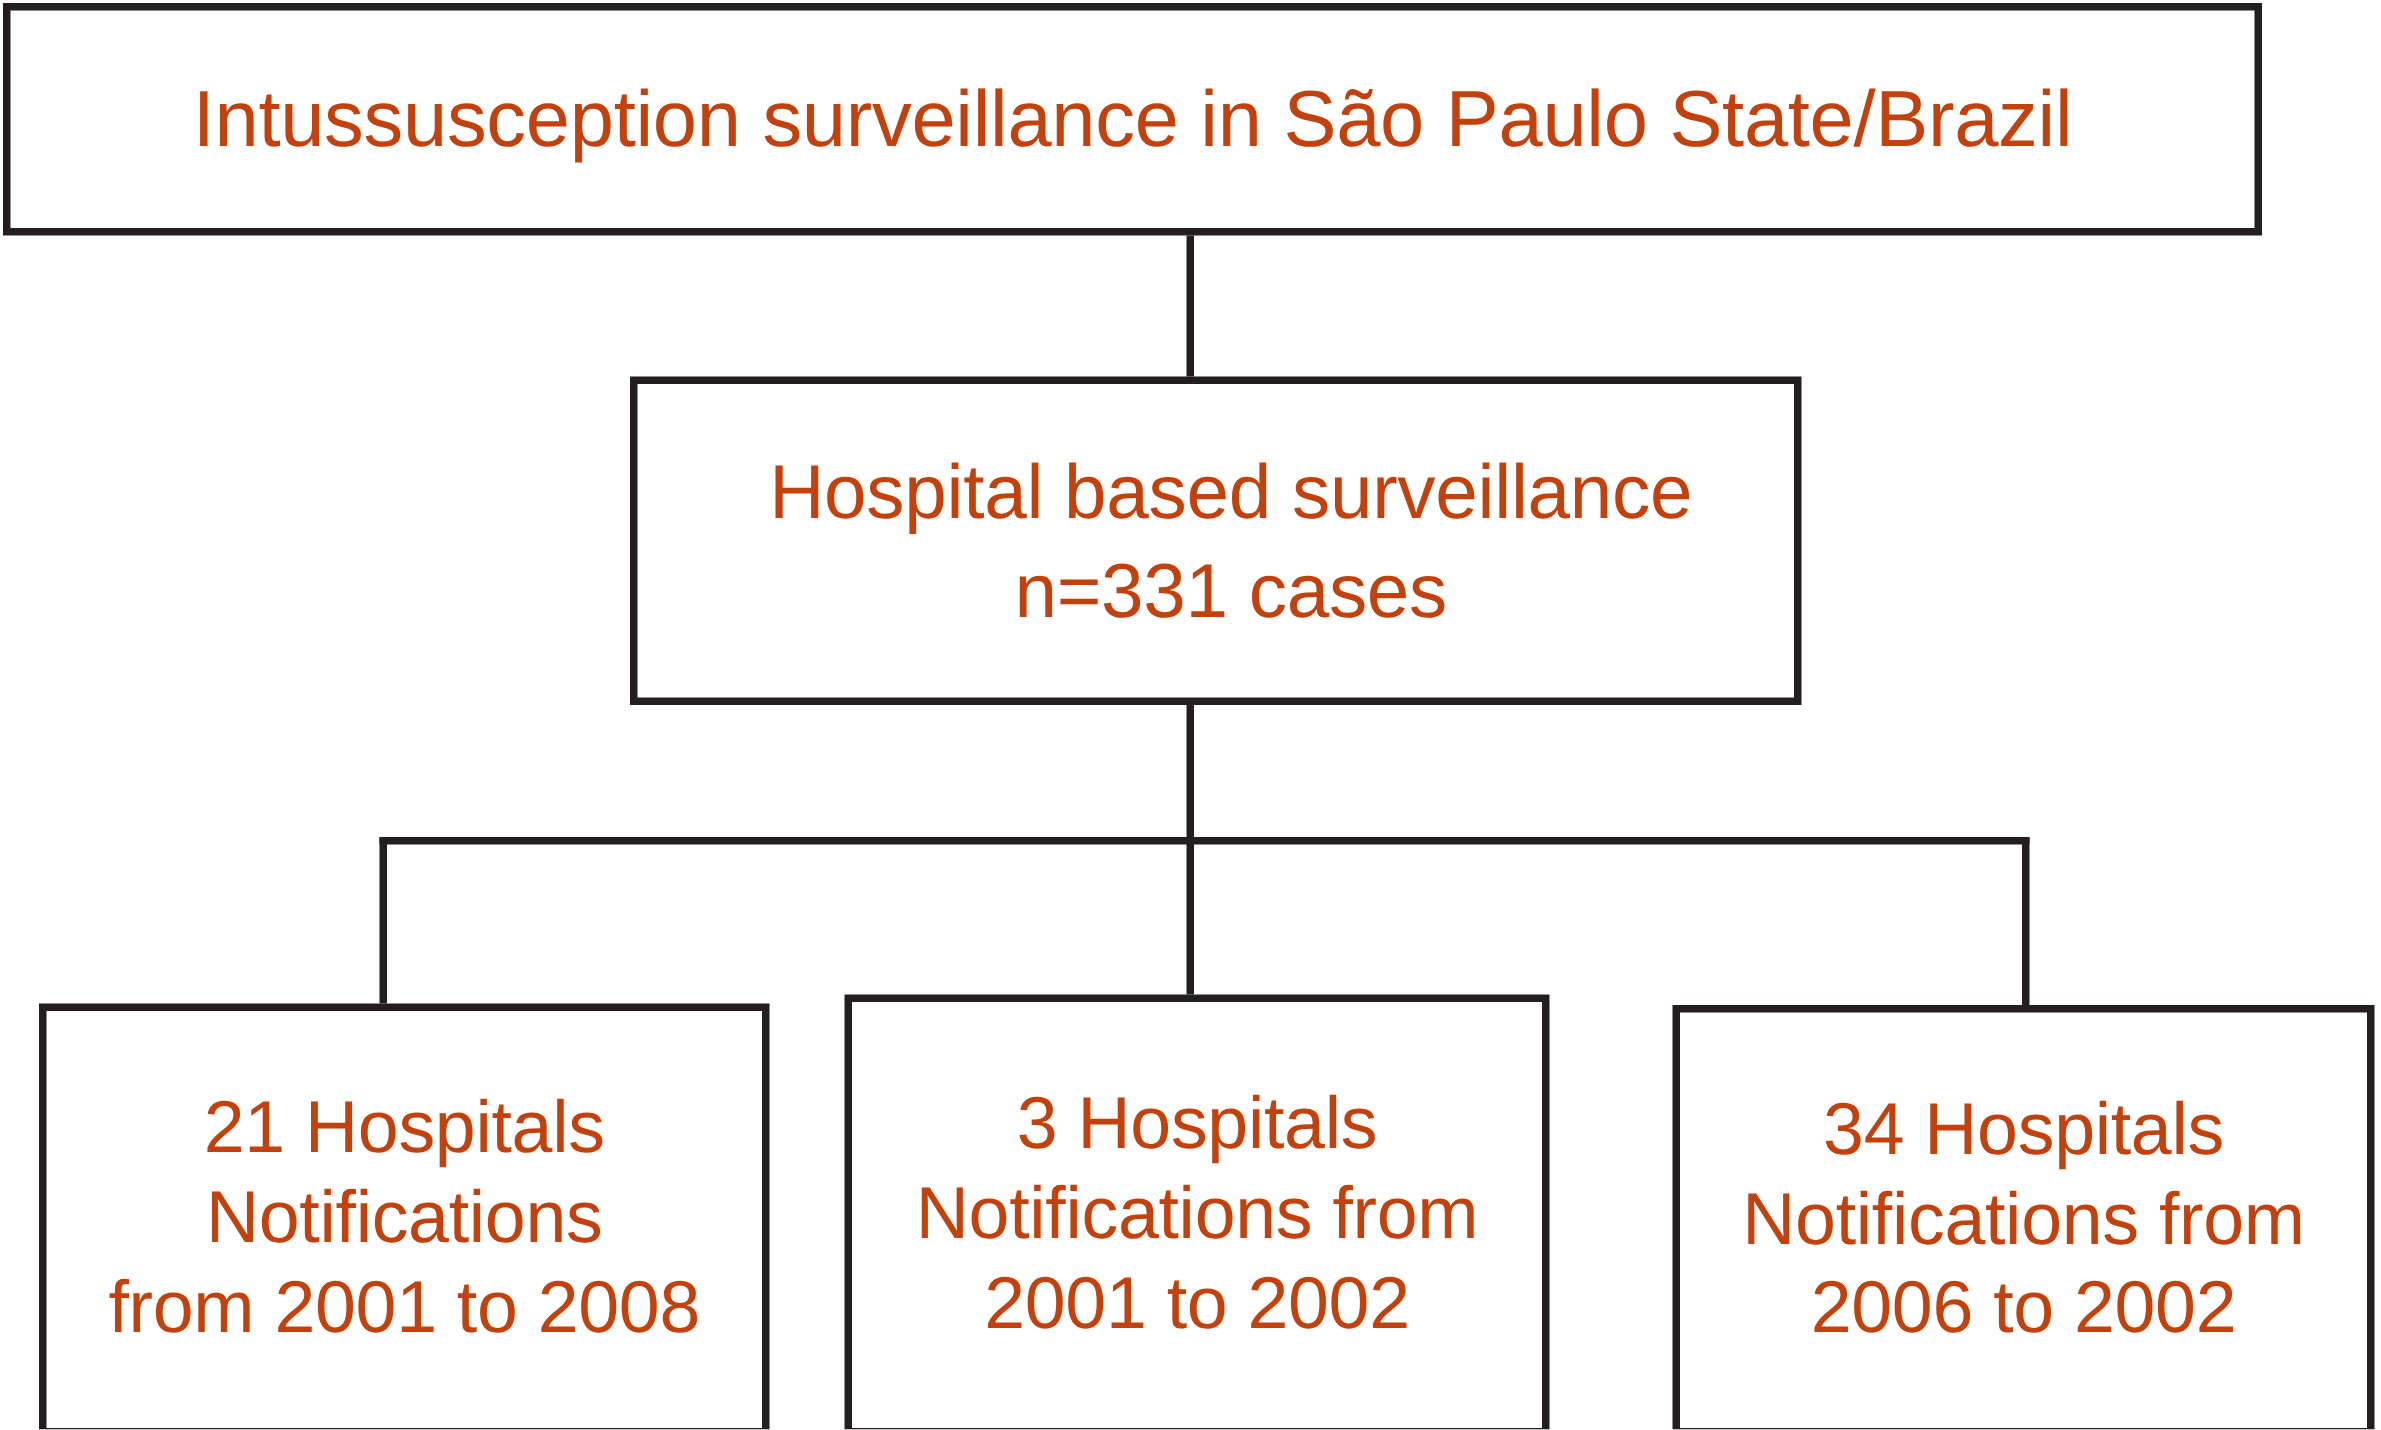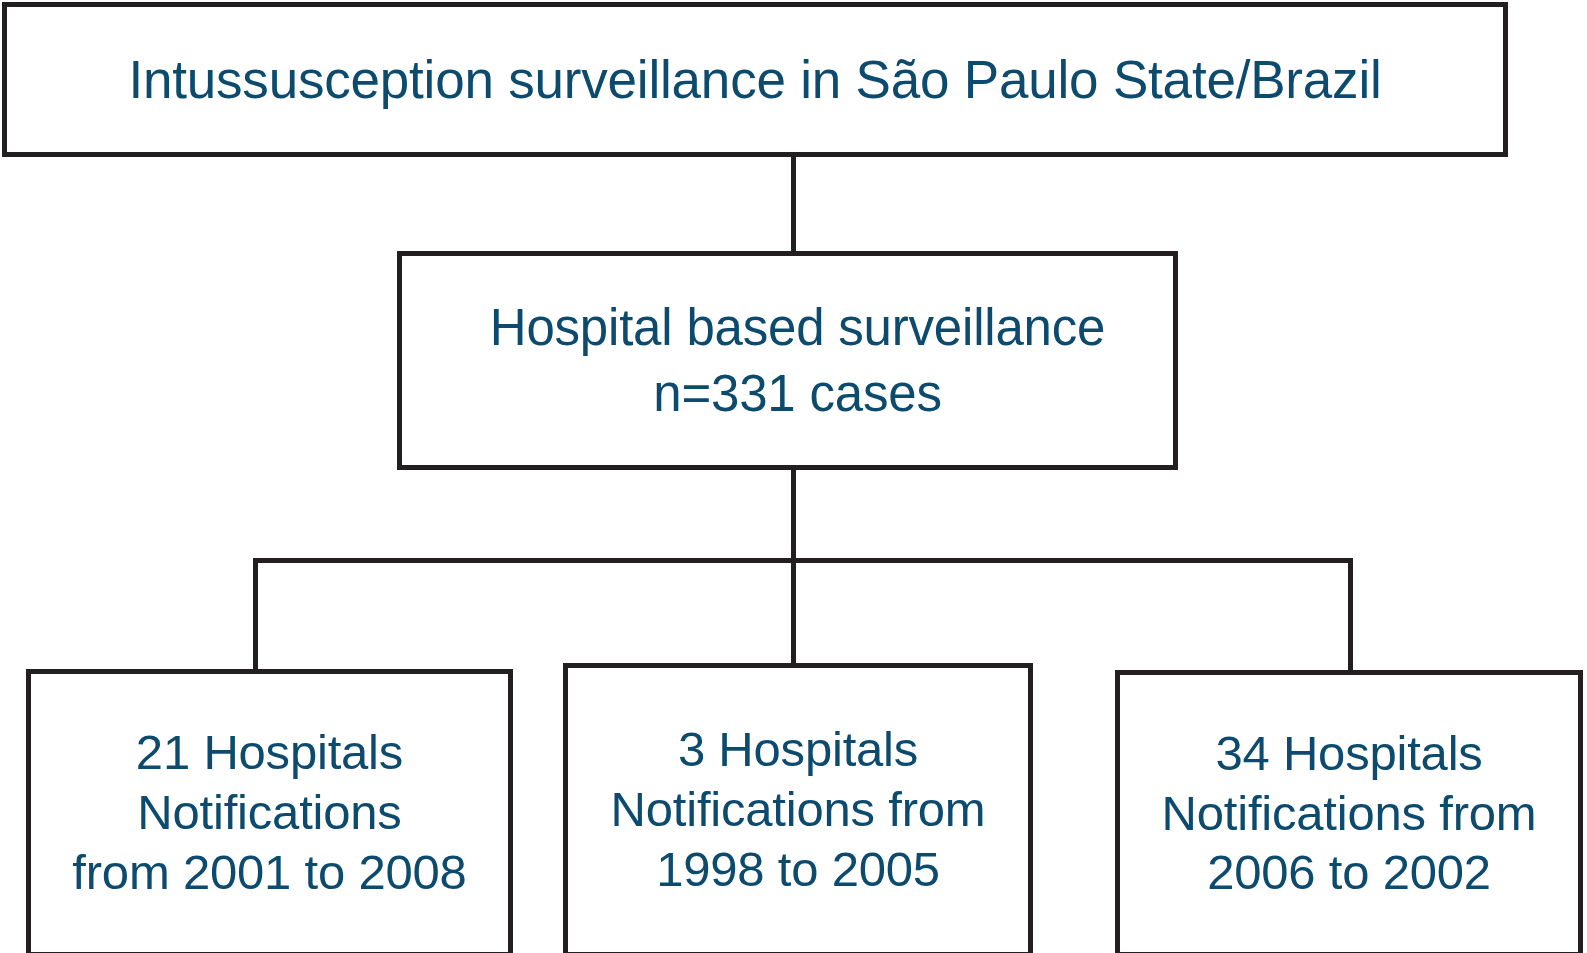--- a/index.html
+++ b/index.html
@@ -7,21 +7,21 @@
     padding: 0;
     background: #ffffff;
   }
   #canvas {
     position: relative;
     width: 1587px;
     height: 953px;
     background: #ffffff;
     overflow: hidden;
     font-family: "Liberation Sans", sans-serif;
-    color: #0c4a6e;
+    color: #c2410c;
   }
   .node {
     position: absolute;
     box-sizing: border-box;
     border: 5px solid #231f20;
     background: #ffffff;
     display: flex;
     align-items: center;
     justify-content: center;
     text-align: center;
@@ -40,21 +40,21 @@
     top: 2px;
     width: 1506px;
     height: 155px;
   }
   #node-title .node-text {
     font-size: 53px;
   }
 
   
   #node-hospital {
-    left: 397px;
+    left: 420px;
     top: 251px;
     width: 781px;
     height: 219px;
     padding-left: 20px;
   }
   #node-hospital .node-text {
     font-size: 51px;
     line-height: 1.28;
   }
 
@@ -154,21 +154,21 @@
 
   <div class="node node-leaf" id="node-leaf-0">
     <span class="node-text">21 Hospitals
 Notifications
 from 2001 to 2008</span>
   </div>
 
   <div class="node node-leaf" id="node-leaf-1">
     <span class="node-text">3 Hospitals
 Notifications from
-1998 to 2005</span>
+2001 to 2002</span>
   </div>
 
   <div class="node node-leaf" id="node-leaf-2">
     <span class="node-text">34 Hospitals
 Notifications from
 2006 to 2002</span>
   </div>
 
 </div>
 

